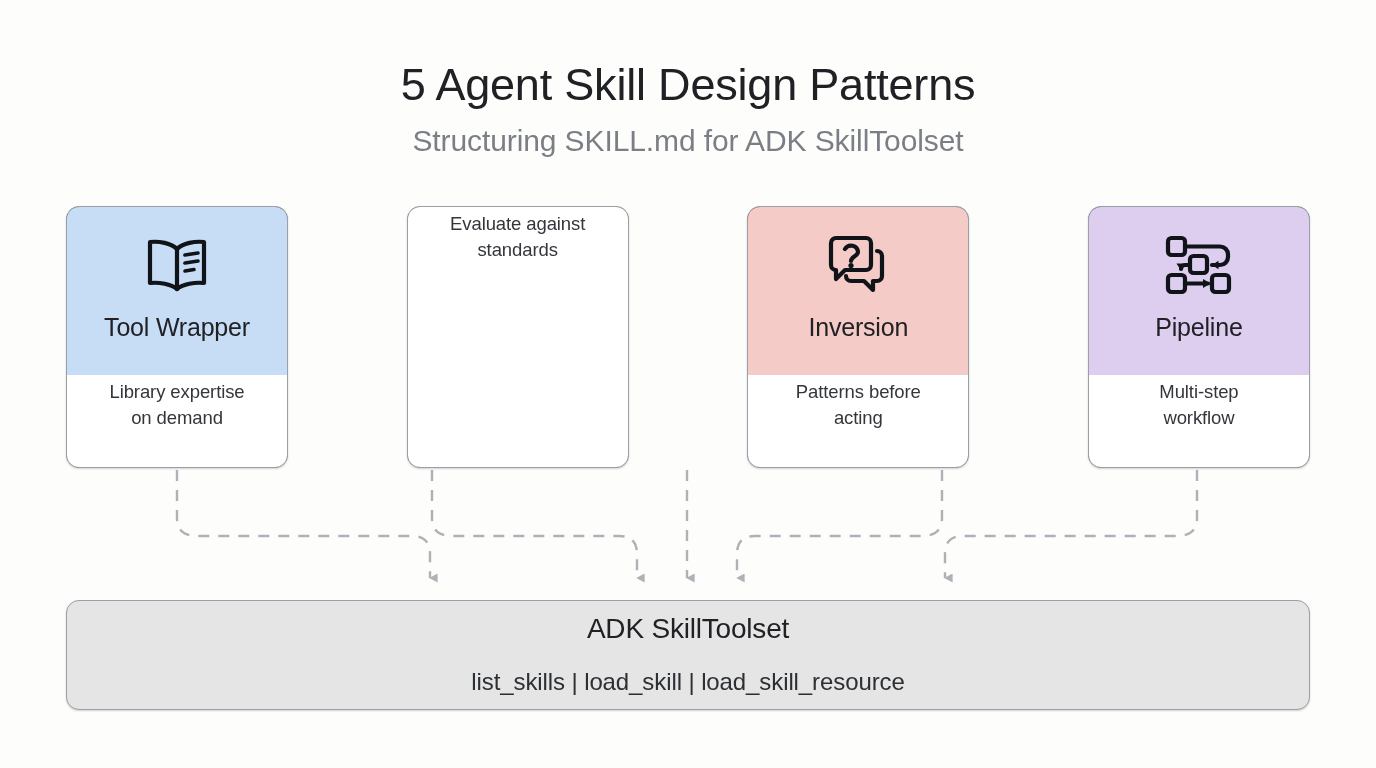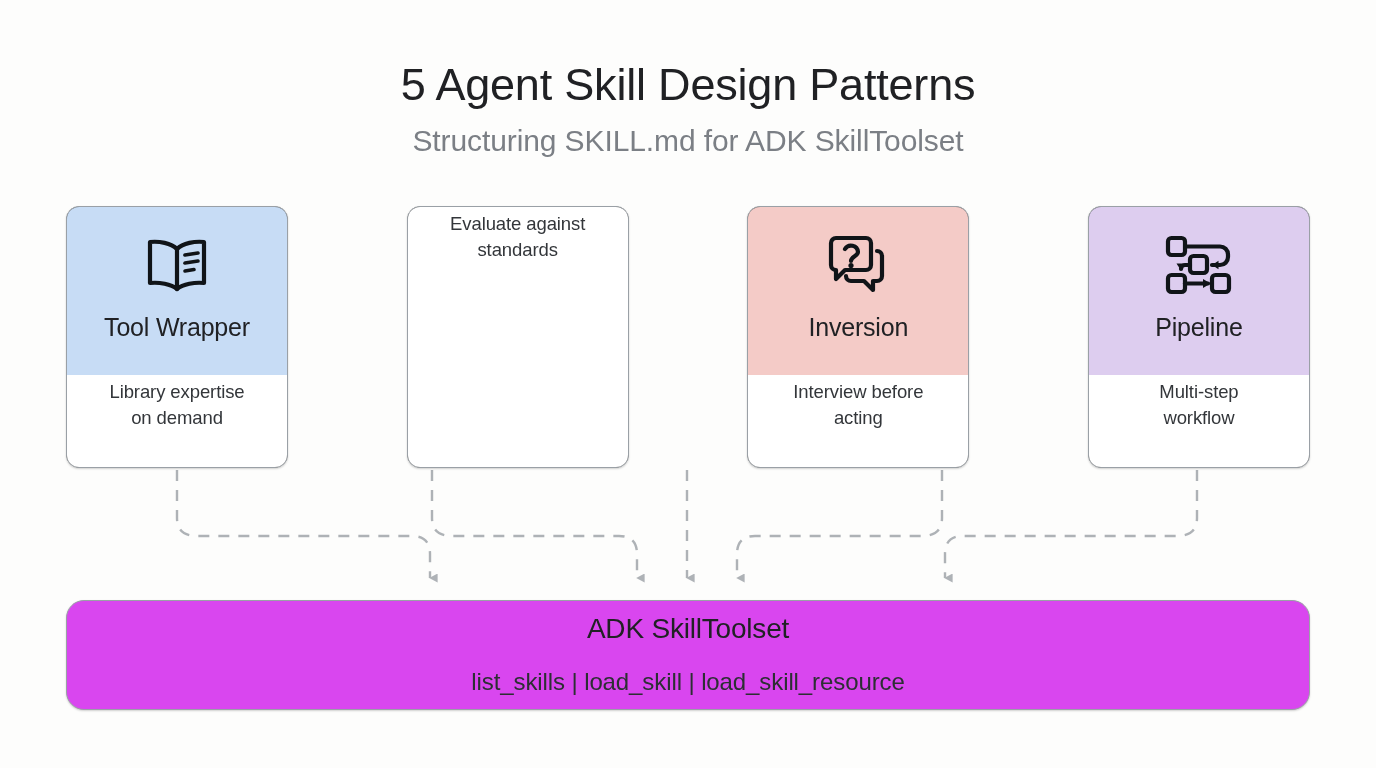--- a/index.html
+++ b/index.html
@@ -231,21 +231,21 @@
               <path d="M54 16 A 5 5 0 0 1 59 21 L 59 41 A 5 5 0 0 1 54 46 L 50 46 L 50 55 L 41 46 L 28 46 A 5 5 0 0 1 23 41"></path>
               <path d="M22 14 A 7 7 0 0 1 35 17 C 35 21, 28 21.5, 28 26"></path>
             </g>
             <circle cx="28" cy="30.5" r="2.6" fill="#101418"></circle>
           </svg>
         </div>
         <div class="card-name">Inversion</div>
       </div>
       <div class="card-bottom" style="background: rgb(255, 255, 255);">
         <div class="card-desc">
-          <span>Interview before</span><br>
+          <span>Patterns before</span><br>
           <span>acting</span>
         </div>
       </div>
     </div>
 
     <div class="card">
       <div class="card-top" style="background: rgb(221, 205, 239);">
         <div class="card-icon">
           <svg width="72" height="62" viewBox="0 0 72 62">
             <g fill="none" stroke="#101418" stroke-width="4.2" stroke-linecap="round" stroke-linejoin="round">
@@ -269,18 +269,18 @@
       <div class="card-bottom" style="background: rgb(255, 255, 255);">
         <div class="card-desc">
           <span>Multi-step</span><br>
           <span>workflow</span>
         </div>
       </div>
     </div>
 
   </div>
 
-  <div class="bottom-bar" style="background: #d946ef; border-color: rgb(154, 160, 166); border-radius: 18px;">
+  <div class="bottom-bar" style="background: #e5e5e5; border-color: rgb(154, 160, 166);">
     <div class="bar-title">ADK SkillToolset</div>
     <div class="bar-sub">list_skills | load_skill | load_skill_resource</div>
   </div>
 
 </div>
 
 </body></html>

